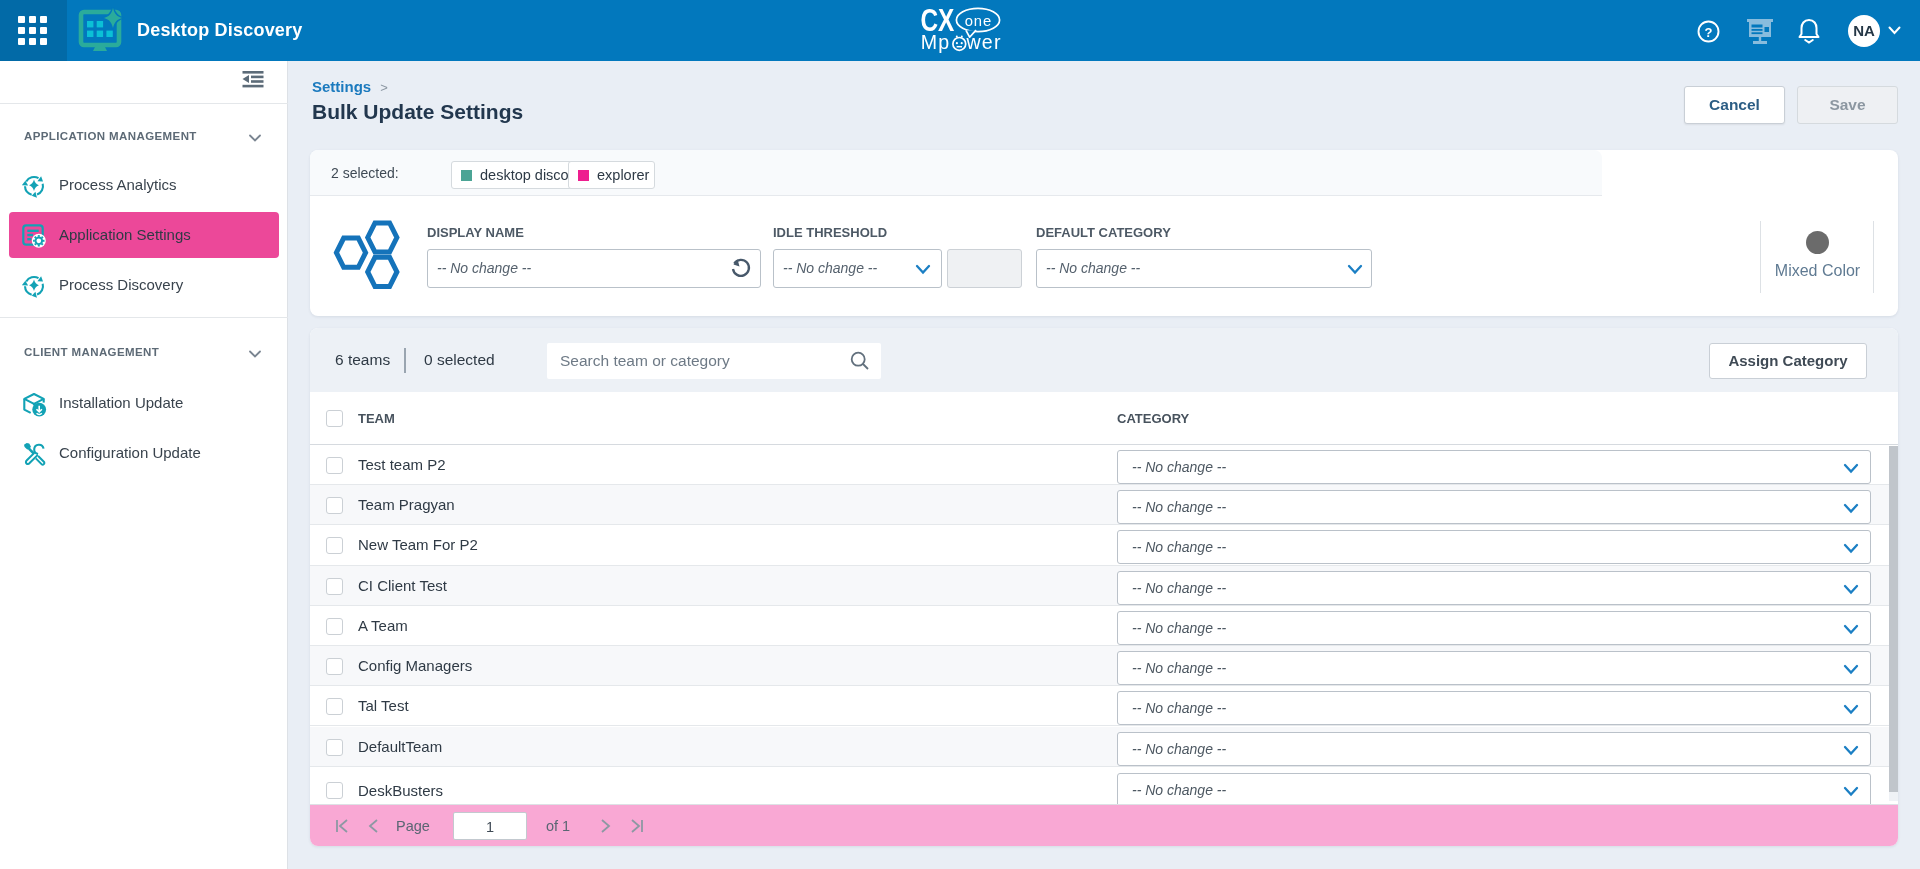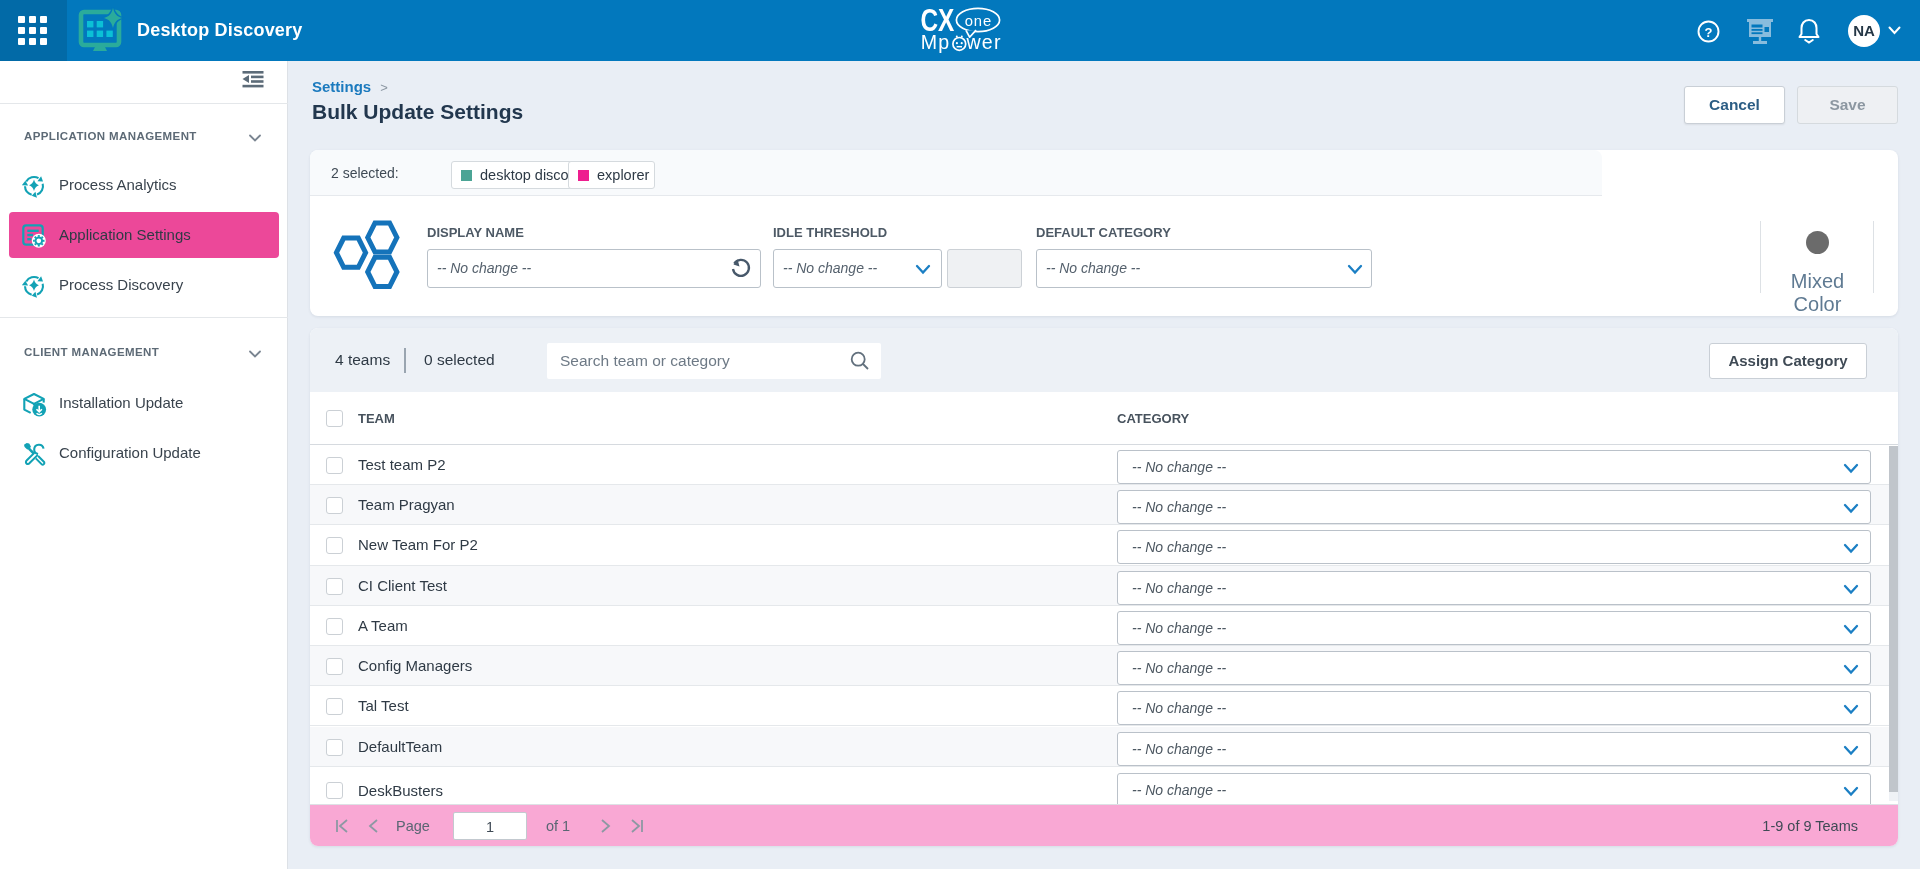--- a/index.html
+++ b/index.html
@@ -281,26 +281,26 @@
     <div class="inp" style="left:637px;width:75px;background:#eff1f3;border-color:#ccd1d6;"></div>
     <div class="fld-label" style="left:726px;top:75px">DEFAULT CATEGORY</div>
     <div class="inp" style="left:726px;width:336px;">-- No change --
       <svg class="chev-blue" style="left:310px" width="16" height="11" viewBox="0 0 16 11">
           <path d="M2 2 L8 8.5 L14 2" fill="none" stroke="#1b7fc4" stroke-width="2.3" stroke-linecap="round"></path>
         </svg>
     </div>
     <div class="abs" style="left:1450px;top:71px;width:1px;height:72px;background:#dde1e5;"></div>
     <div class="abs" style="left:1563px;top:71px;width:1px;height:72px;background:#dde1e5;"></div>
     <div class="abs" style="left:1496px;top:81px;width:23px;height:23px;border-radius:50%;background:#6b6b6b;"></div>
-    <div class="abs" style="left:1455px;top:120px;width:105px;text-align:center;font-size:20px;color:#5f7a92;">Mixed Color</div>
+    <div class="abs" style="left:1455px;top:112px;width:105px;text-align:center;font-size:16px;color:#5f7a92;">Mixed Color</div>
   </div>
 
   <div class="card" id="card2">
     <div class="toolbar">
-      <div id="teams-count">4 teams</div>
+      <div id="teams-count">6 teams</div>
       <div id="tool-div"></div>
       <div id="sel-count">0 selected</div>
       <div id="searchbox">
         <div class="ph">Search team or category</div>
         <svg class="abs" style="left:303px;top:8px" width="20" height="20" viewBox="0 0 20 20">
           <circle cx="8.2" cy="8.2" r="6.5" fill="none" stroke="#62707d" stroke-width="1.8"></circle>
           <path d="M13 13 L18 18" stroke="#62707d" stroke-width="1.8"></path>
         </svg>
       </div>
       <div id="btn-assign">Assign Category</div>
@@ -386,17 +386,16 @@
         </svg>
       <div class="pg-txt" style="left:86px">Page</div>
       <div id="pg-input">1</div>
       <div class="pg-txt" style="left:236px">of 1</div>
       <svg class="abs" style="left:288px;top:14px" width="14" height="14" viewBox="0 0 14 14">
           <path d="M4 1 L11 7 L4 13" fill="none" stroke="#8d98a3" stroke-width="1.8"></path>
         </svg>
       <svg class="abs" style="left:320px;top:14px" width="14" height="14" viewBox="0 0 14 14">
           <path d="M12 1 L12 13 M2 1 L9 7 L2 13" fill="none" stroke="#8d98a3" stroke-width="1.8"></path>
         </svg>
-      <div class="pg-txt" style="left:1348px;width:200px;text-align:right;color:#3f4a55;">1-9 of 9 Teams</div>
     </div>
   </div>
 
 </div>
 
 </body></html>

